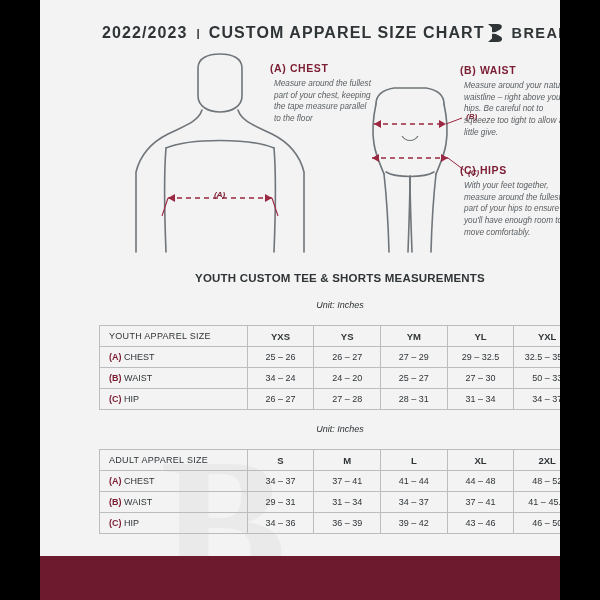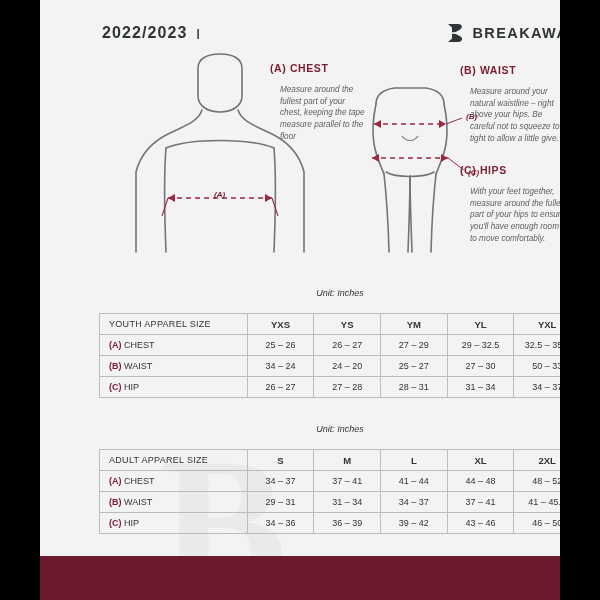--- a/index.html
+++ b/index.html
@@ -90,21 +90,21 @@
     width: 120px;
   }
   .callout h3 {
     margin: 0 0 3px 0;
     font-size: 10.5px;
     font-weight: bold;
     letter-spacing: .6px;
     color: #7b1c32;
   }
   .callout p {
-    margin: 10px;
+    margin: 4px;
     font-size: 8.2px;
     line-height: 1.42;
     font-style: italic;
     color: #5a5f63;
   }
   .c-chest { left: 190px; top: 10px; width: 105px; }
   .c-waist { left: 380px; top: 12px; width: 115px; }
   .c-hips  { left: 380px; top: 112px; width: 118px; }
 
   .fig-label {
@@ -167,20 +167,21 @@
 <body>
 
 <div id="page">
   <div class="sheet">
 
     <div class="watermark">B</div>
 
     <div class="header">
       <span class="header-title">2022/2023</span>
       <span class="header-sep">|</span>
+      <span class="header-title">CUSTOM APPAREL SIZE CHART</span>
       <span class="brand">
         <span class="brand-mark">
           <svg width="20" height="22" viewBox="0 0 20 22" aria-hidden="true">
             <path d="M3 2 L13 2 C17 2 18 5 15.5 7.2 L9 11 L15.5 14.5 C18.5 16.5 17 20 13 20 L3 20 L7 16.5 L7 5.5 Z" fill="#2f3437"></path>
             <path d="M2 11 L18 11" stroke="#f3f3f3" stroke-width="1.6"></path>
           </svg>
         </span>
         <span class="brand-name">BREAKAWAY</span>
       </span>
     </div>
@@ -256,20 +257,21 @@
         <h3>(B) WAIST</h3>
         <p>Measure around your natural waistline – right above your hips. Be careful not to squeeze too tight to allow a little give.</p>
       </div>
       <div class="callout c-hips">
         <h3>(C) HIPS</h3>
         <p>With your feet together, measure around the fullest part of your hips to ensure you'll have enough room to move comfortably.</p>
       </div>
     </div>
 
     <div class="section sec-youth">
+      <div class="sec-title">YOUTH CUSTOM TEE &amp; SHORTS MEASUREMENTS</div>
       <div class="sec-sub">Unit: Inches</div>
       <table>
         <colgroup>
             <col class="first">
             <col class="rest">
             <col class="rest">
             <col class="rest">
             <col class="rest">
             <col class="rest">
           </colgroup>

